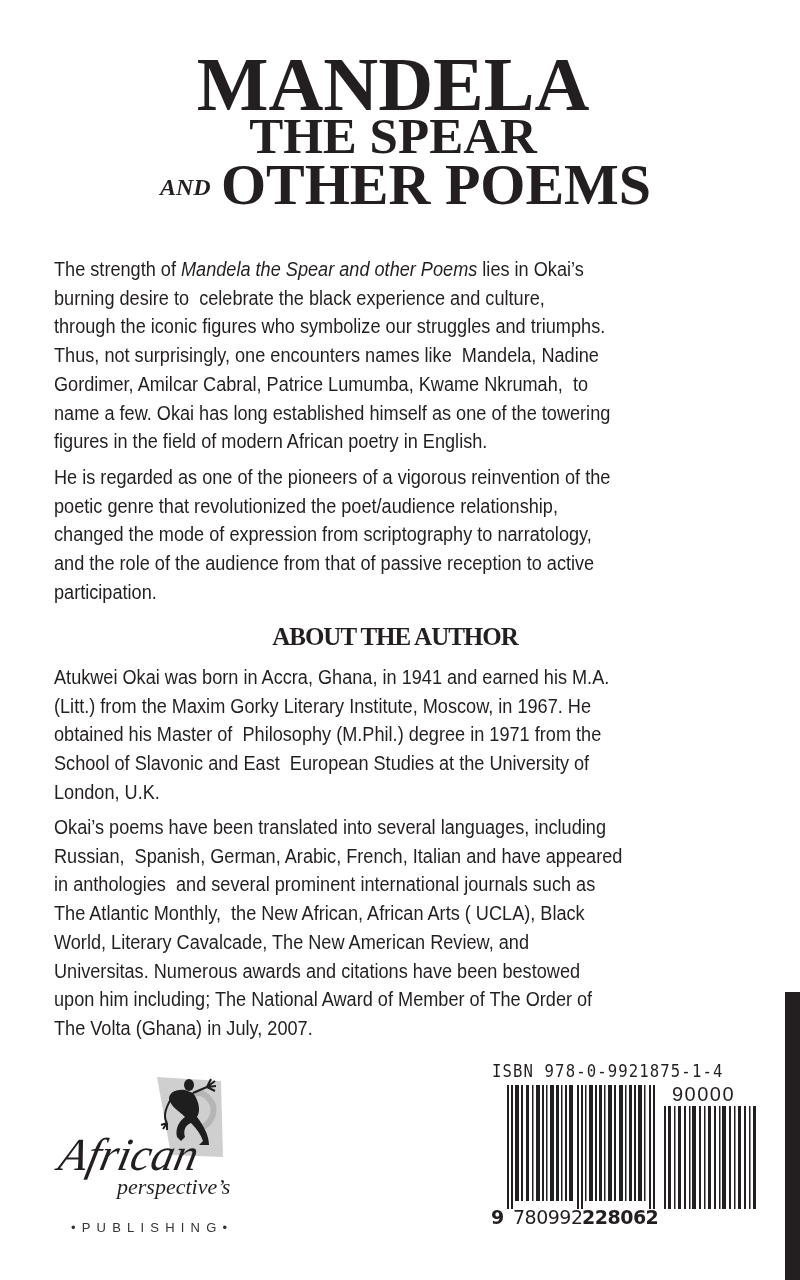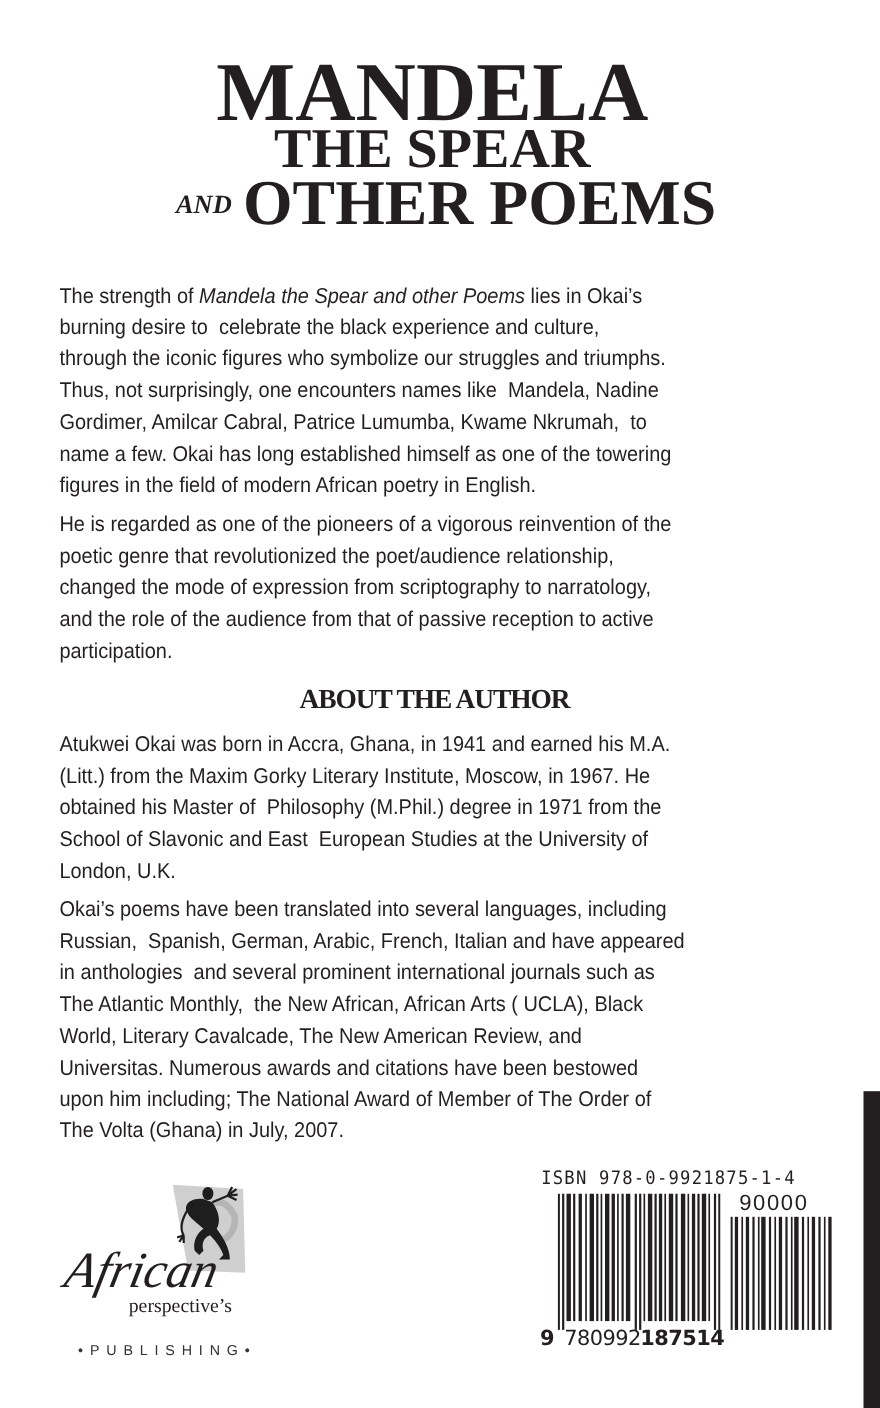--- a/index.html
+++ b/index.html
@@ -50,22 +50,22 @@
       position: absolute; left: 100px; top: 0px; width: 70px; height: 85px;
     }
     .logo-script {
       position: absolute; left: 5px; top: 55px;
       font-family: "Liberation Serif", serif; font-style: italic;
       font-size: 46px; line-height: 50px; color: #231f20;
       transform: skewX(-12deg);
     }
     .logo-script2 {
       position: absolute; left: 62px; top: 100px;
-      font-family: "Liberation Serif", serif; 
-      font-size: 18px; line-height: 24px; color: #231f20;
+      font-family: "Liberation Serif", serif; font-style: italic;
+      font-size: 22px; line-height: 24px; color: #231f20;
     }
     .logo-pub {
       position: absolute; left: 16px; top: 145px;
       font-family: "Liberation Sans", sans-serif; font-size: 13px;
       letter-spacing: 6.2px; color: #333;
     }
     .isbn-text {
       position: absolute; left: 492px; top: 1061px;
       font-family: "DejaVu Sans Mono", monospace; font-size: 17px;
       line-height: 20px; letter-spacing: 1.2px; color: #231f20;
@@ -218,15 +218,15 @@
     <rect x="70" y="0" width="1.5" height="103"></rect>
       <rect x="74" y="0" width="3" height="103"></rect>
     <rect x="80" y="0" width="2" height="103"></rect>
       <rect x="85" y="0" width="1.5" height="103"></rect>
     <rect x="89" y="0" width="3" height="103"></rect>
   </g>
 </svg>
 
 <div class="ean-first">9</div>
 <div class="ean-left">780992</div>
-<div class="ean-right">187514</div>
+<div class="ean-right">228062</div>
 
 <div class="edge-bar"></div>
 
 </body></html>

